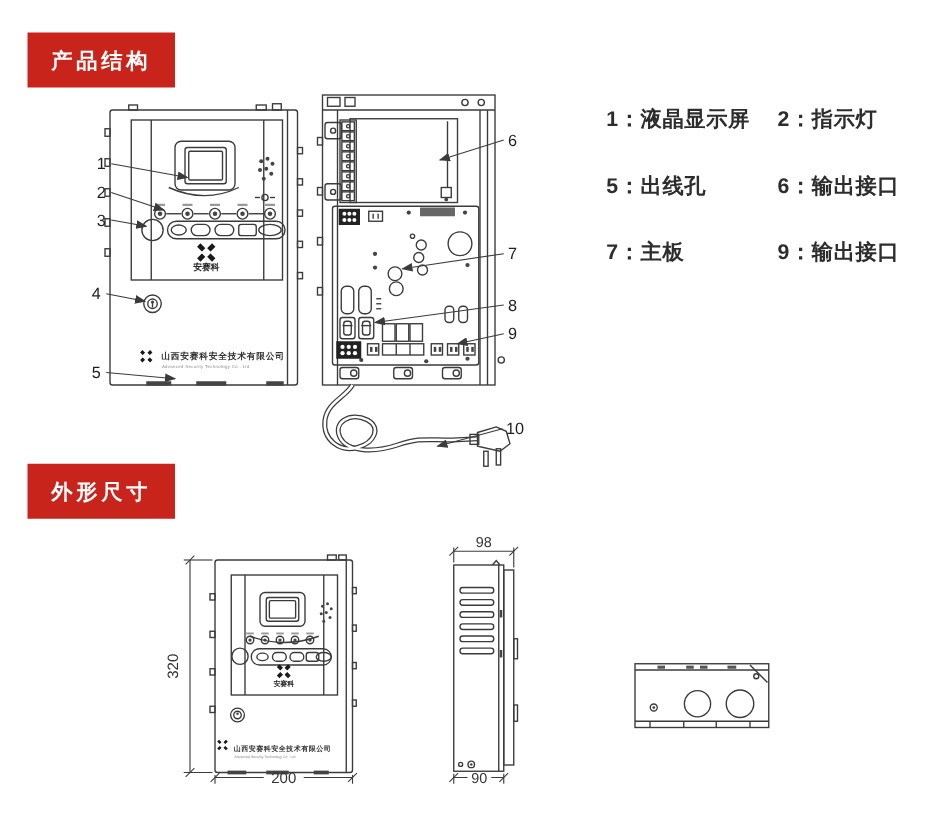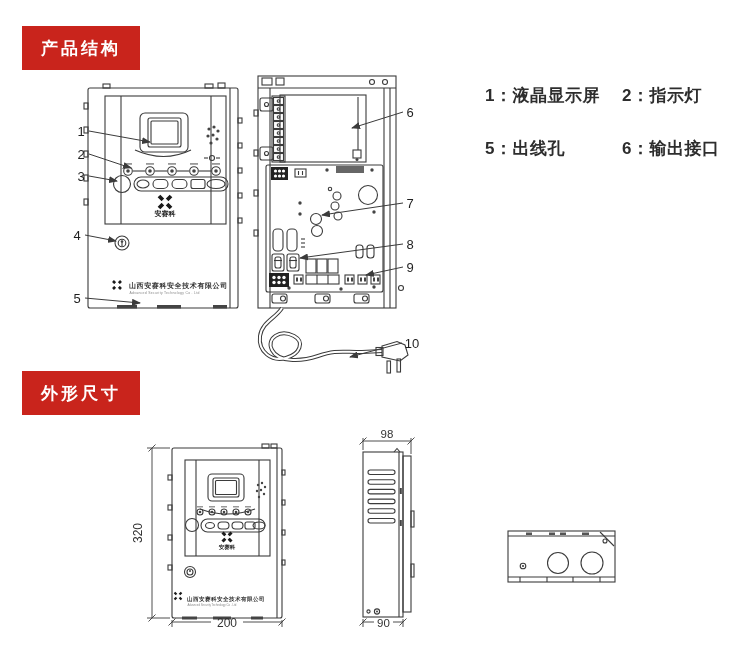--- a/index.html
+++ b/index.html
@@ -476,15 +476,17 @@
   <div class="callout" style="left:410px; top:203px;">7</div>
   <div class="callout" style="left:410px; top:244px;">8</div>
   <div class="callout" style="left:410px; top:267px;">9</div>
   <div class="callout" style="left:412px; top:343px;">10</div>
 
   <div class="legend">
     <div class="legend-item"><span>1</span><span>：</span><span>液晶显示屏</span></div>
     <div class="legend-item"><span>2</span><span>：</span><span>指示灯</span></div>
     <div class="legend-item"><span>5</span><span>：</span><span>出线孔</span></div>
     <div class="legend-item"><span>6</span><span>：</span><span>输出接口</span></div>
+    <div class="legend-item"><span>7</span><span>：</span><span>主板</span></div>
+    <div class="legend-item"><span>9</span><span>：</span><span>输出接口</span></div>
   </div>
 
 </div>
 
 </body></html>

